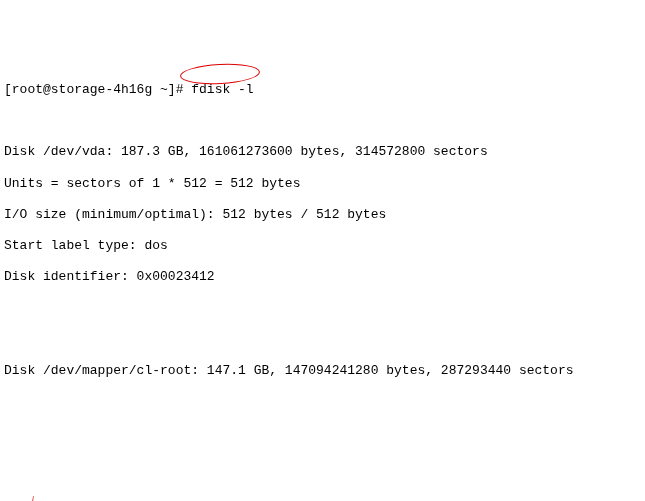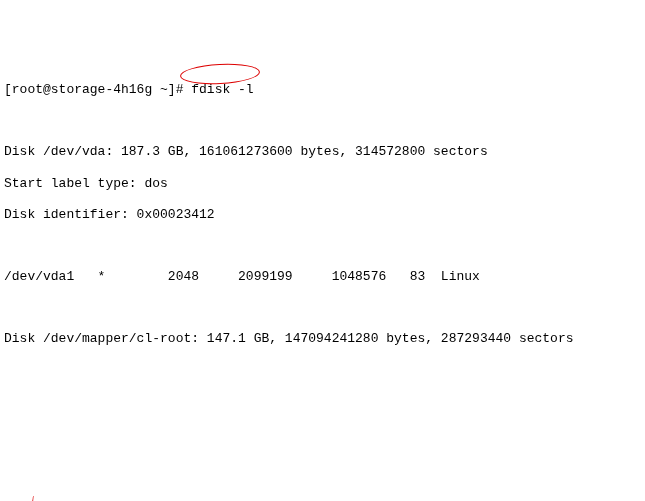--- a/index.html
+++ b/index.html
@@ -31,24 +31,25 @@
   </style>
 </head>
 <body>
 
 
 
 <div class="term">
 <div><span>[root@storage-4h16g ~]# </span><span>fdisk -l</span></div>
 <br>
 <div>Disk /dev/vda: 187.3 GB, 161061273600 bytes, 314572800 sectors</div>
+<div>Units = sectors of 1 * 512 = 512 bytes</div>
+<div>I/O size (minimum/optimal): 512 bytes / 512 bytes</div>
 <div>Start label type: dos</div>
 <div>Disk identifier: 0x00023412</div>
 <br>
-<div>/dev/vda1   *        2048     2099199     1048576   83  Linux</div>
 <br>
 <div>Disk /dev/mapper/cl-root: 147.1 GB, 147094241280 bytes, 287293440 sectors</div>
 
 
 
 <br>
 <br>
 
 
 

